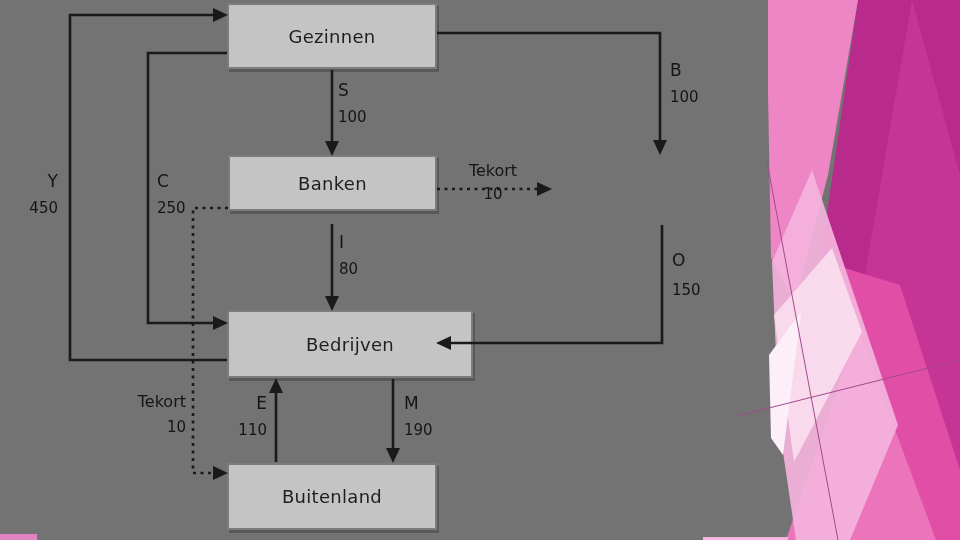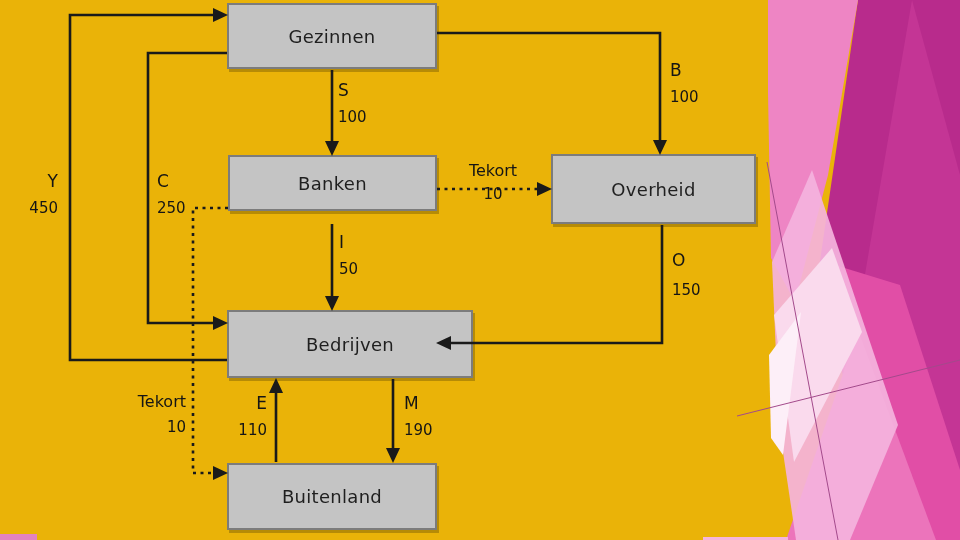--- a/index.html
+++ b/index.html
@@ -1,17 +1,17 @@
 <!DOCTYPE html>
 <html><head>
 <meta charset="utf-8">
 <style>
   html,body{margin:0;padding:0;background:#ffffff;}
   .stage{
-    position:relative;width:960px;height:540px;background:#eab308;overflow:hidden;
+    position:relative;width:960px;height:540px;background:#737373;overflow:hidden;
     font-family:"DejaVu Sans","Liberation Sans",sans-serif;
   }
   .node{
     position:absolute;background:#c4c4c4;border:2px solid #7c7c7c;
     box-shadow:2px 3px 0 rgba(0,0,0,0.22);
     display:flex;align-items:center;justify-content:center;
     font-size:18px;color:#1f1f1f;letter-spacing:0.3px;box-sizing:border-box;
     z-index:1;
   }
   .layer{position:absolute;left:0;top:0;z-index:2;pointer-events:none;}
@@ -38,21 +38,20 @@
     <polygon points="774,315 832,248 862,332 794,462" fill="#fadcee" opacity="0.95"></polygon>
     <polygon points="769,355 801,312 783,455 771,438" fill="#fdeff8"></polygon>
     <line x1="767" y1="162" x2="838" y2="540" stroke="#a34a8b" stroke-width="1"></line>
     <line x1="737" y1="416" x2="960" y2="360" stroke="#a34a8b" stroke-width="1"></line>
     <rect x="703" y="537" width="85" height="3" fill="#f5b5dc"></rect>
     <rect x="0" y="534" width="37" height="6" fill="#e283c1"></rect>
   </svg>
 
   <div class="node" style="left:227px;top:3px;width:210px;height:66px;">Gezinnen</div>
   <div class="node" style="left:228px;top:155px;width:209px;height:56px;">Banken</div>
-  <div class="node" style="left:551px;top:154px;width:205px;height:70px;">Overheid</div>
   <div class="node" style="left:227px;top:310px;width:246px;height:68px;">Bedrijven</div>
   <div class="node" style="left:227px;top:463px;width:210px;height:67px;">Buitenland</div>
 
   <svg class="layer" width="960" height="540" viewBox="0 0 960 540">
 
     <path d="M227,360 L70,360 L70,15 L214,15" fill="none" stroke="#1a1a1a" stroke-width="2.6"></path>
     <polygon points="228,15 213,8 213,22" fill="#1a1a1a"></polygon>
 
     <path d="M227,53 L148,53 L148,323 L214,323" fill="none" stroke="#1a1a1a" stroke-width="2.6"></path>
     <polygon points="228,323 213,316 213,330" fill="#1a1a1a"></polygon>
@@ -102,21 +101,21 @@
     <span class="flow-value">100</span>
   </div>
 
   <div class="flow-label ta-c" style="left:457px;top:161px;width:72px;">
     <span class="flow-letter" style="font-size:16px;">Tekort</span>
     <span class="flow-value" style="margin-top:4px;">10</span>
   </div>
 
   <div class="flow-label ta-l" style="left:339px;top:232px;width:50px;">
     <span class="flow-letter">I</span>
-    <span class="flow-value">50</span>
+    <span class="flow-value">80</span>
   </div>
 
   <div class="flow-label ta-l" style="left:672px;top:250px;width:50px;">
     <span class="flow-letter">O</span>
     <span class="flow-value" style="margin-top:11px;">150</span>
   </div>
 
   <div class="flow-label ta-r" style="left:100px;top:392px;width:86px;">
     <span class="flow-letter" style="font-size:16px;">Tekort</span>
     <span class="flow-value" style="margin-top:6px;">10</span>

